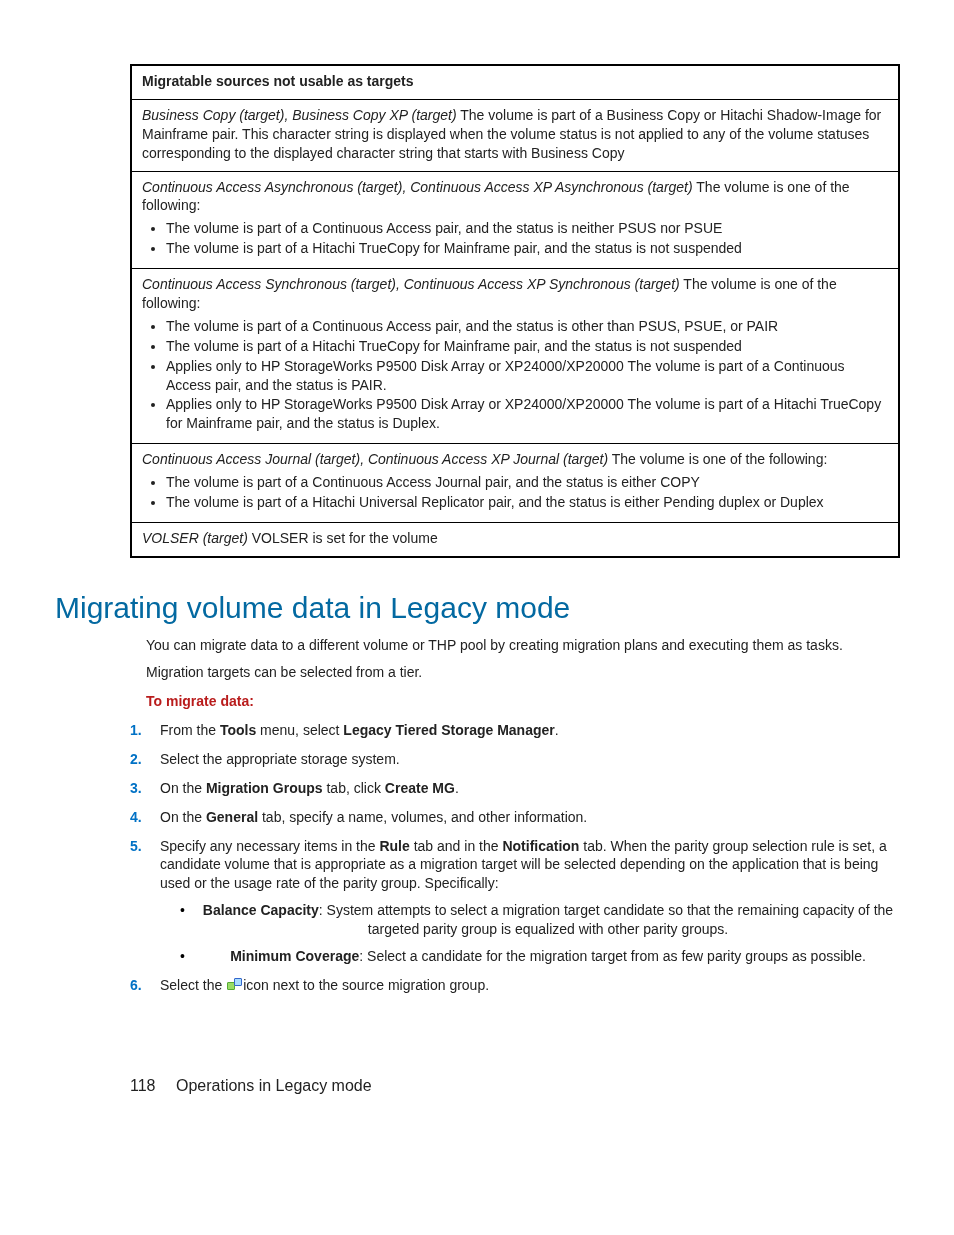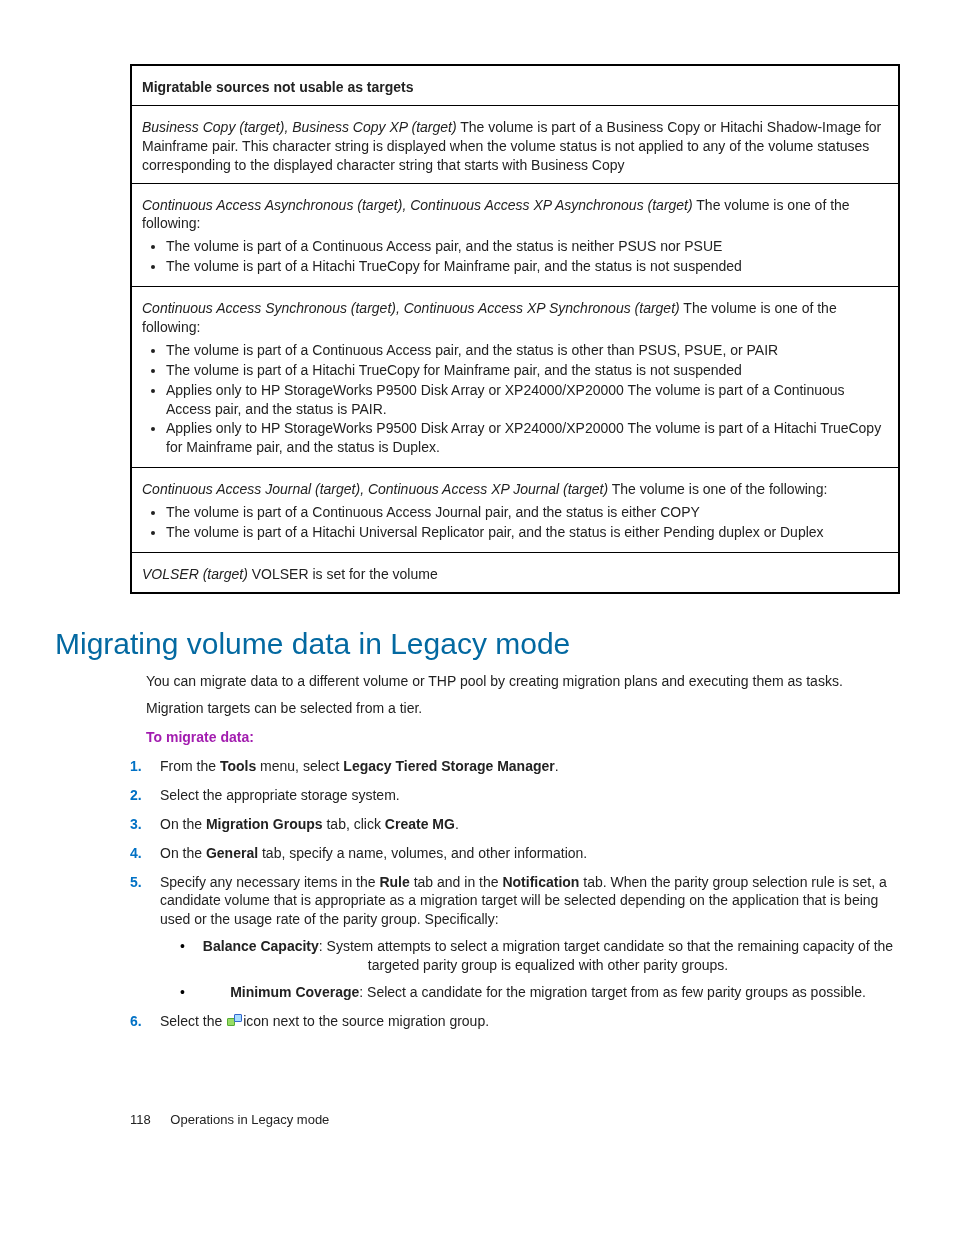--- a/index.html
+++ b/index.html
@@ -14,37 +14,37 @@
     line-height: 1.35;
   }
   .tbl {
     border: 2px solid #000;
     border-collapse: collapse;
     width: 770px;
     margin-left: 60px;
   }
   .tbl td {
     border-top: 1px solid #000;
-    padding: 12px 10px 8px 10px;
+    padding: 6px 10px 8px 10px;
     vertical-align: top;
   }
   .tbl .head td { border-top: 0; font-weight: 700; }
   .tbl em { font-style: italic; }
   .tbl ul { margin: 4px 0 2px 0; padding-left: 24px; }
   .tbl ul li { margin: 1px 0; }
   h1 {
     font-family: "Segoe UI Light", "Segoe UI", Arial, sans-serif;
     font-weight: 300;
     color: #0369a1;
     font-size: 30px;
     margin: 30px 0 8px -15px;
   }
   .body-block { margin-left: 60px; width: 770px; }
   .para { margin: 8px 16px; }
-  .subhead { color: #a21caf; font-weight: 700; margin-top: 10px; }
+  .subhead { color: #b91c1c; font-weight: 700; margin-top: 10px; }
   ol.steps { list-style: none; padding: 0; margin: 4px 0 0 0; }
   ol.steps > li { position: relative; padding-left: 30px; margin: 10px 0; }
   ol.steps > li > .num {
     position: absolute; left: 0; top: 0;
     color: #0071c5; font-weight: 700;
   }
   ul.sub { list-style: none; padding: 0; margin: 8px 0 4px 20px; }
   ul.sub > li { position: relative; padding-left: 16px; margin: 8px 0; text-align: center; }
   ul.sub > li::before {
     content: "•"; position: absolute; left: 0; top: 0; color: #000;
@@ -63,21 +63,21 @@
     background: #9d6;
   }
   .mig-icon::after {
     content: ""; position: absolute; right: 0; top: 0;
     width: 6px; height: 6px; border: 1px solid #36c; border-radius: 1px;
     background: #adf;
   }
   .footer {
     margin-top: 80px;
     margin-left: 60px;
-    font-size: 13px;
+    font-size: 16px;
   }
   .footer .pn { margin-right: 16px; }
 </style>
 </head>
 <body>
 
 <table class="tbl">
   <tbody>
       <tr class="head">
         <td>Migratable sources not usable as targets</td>

